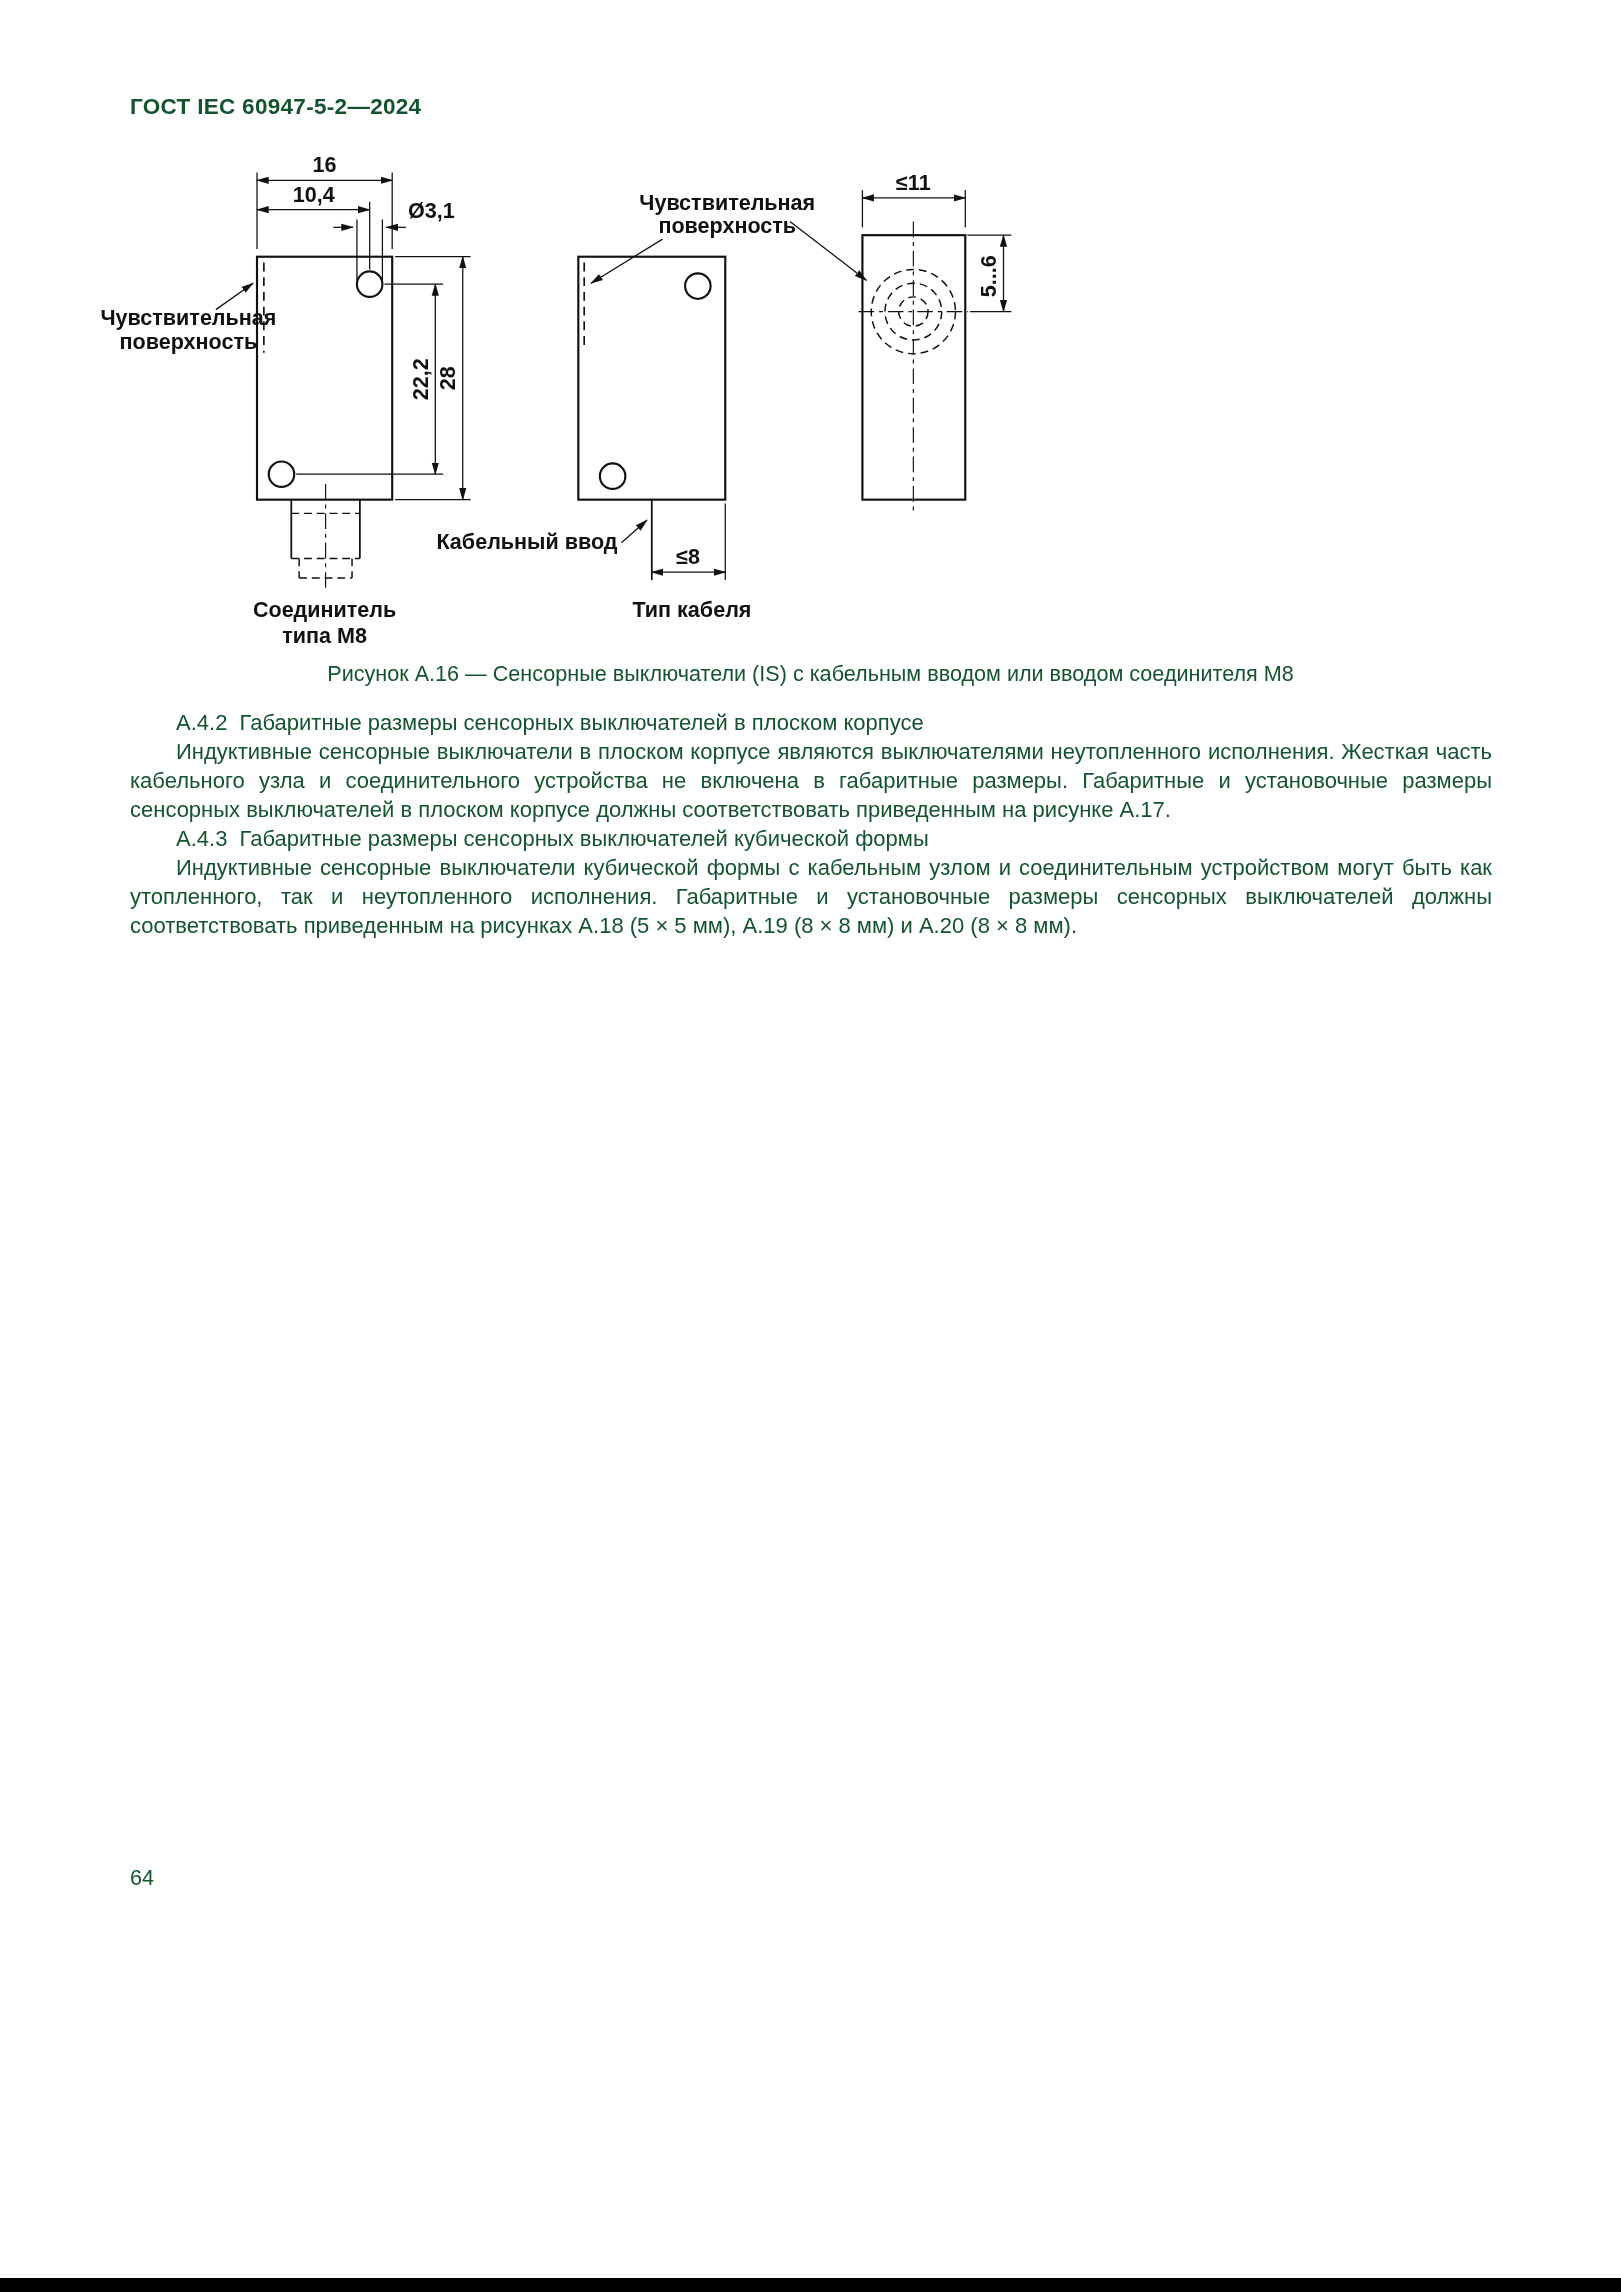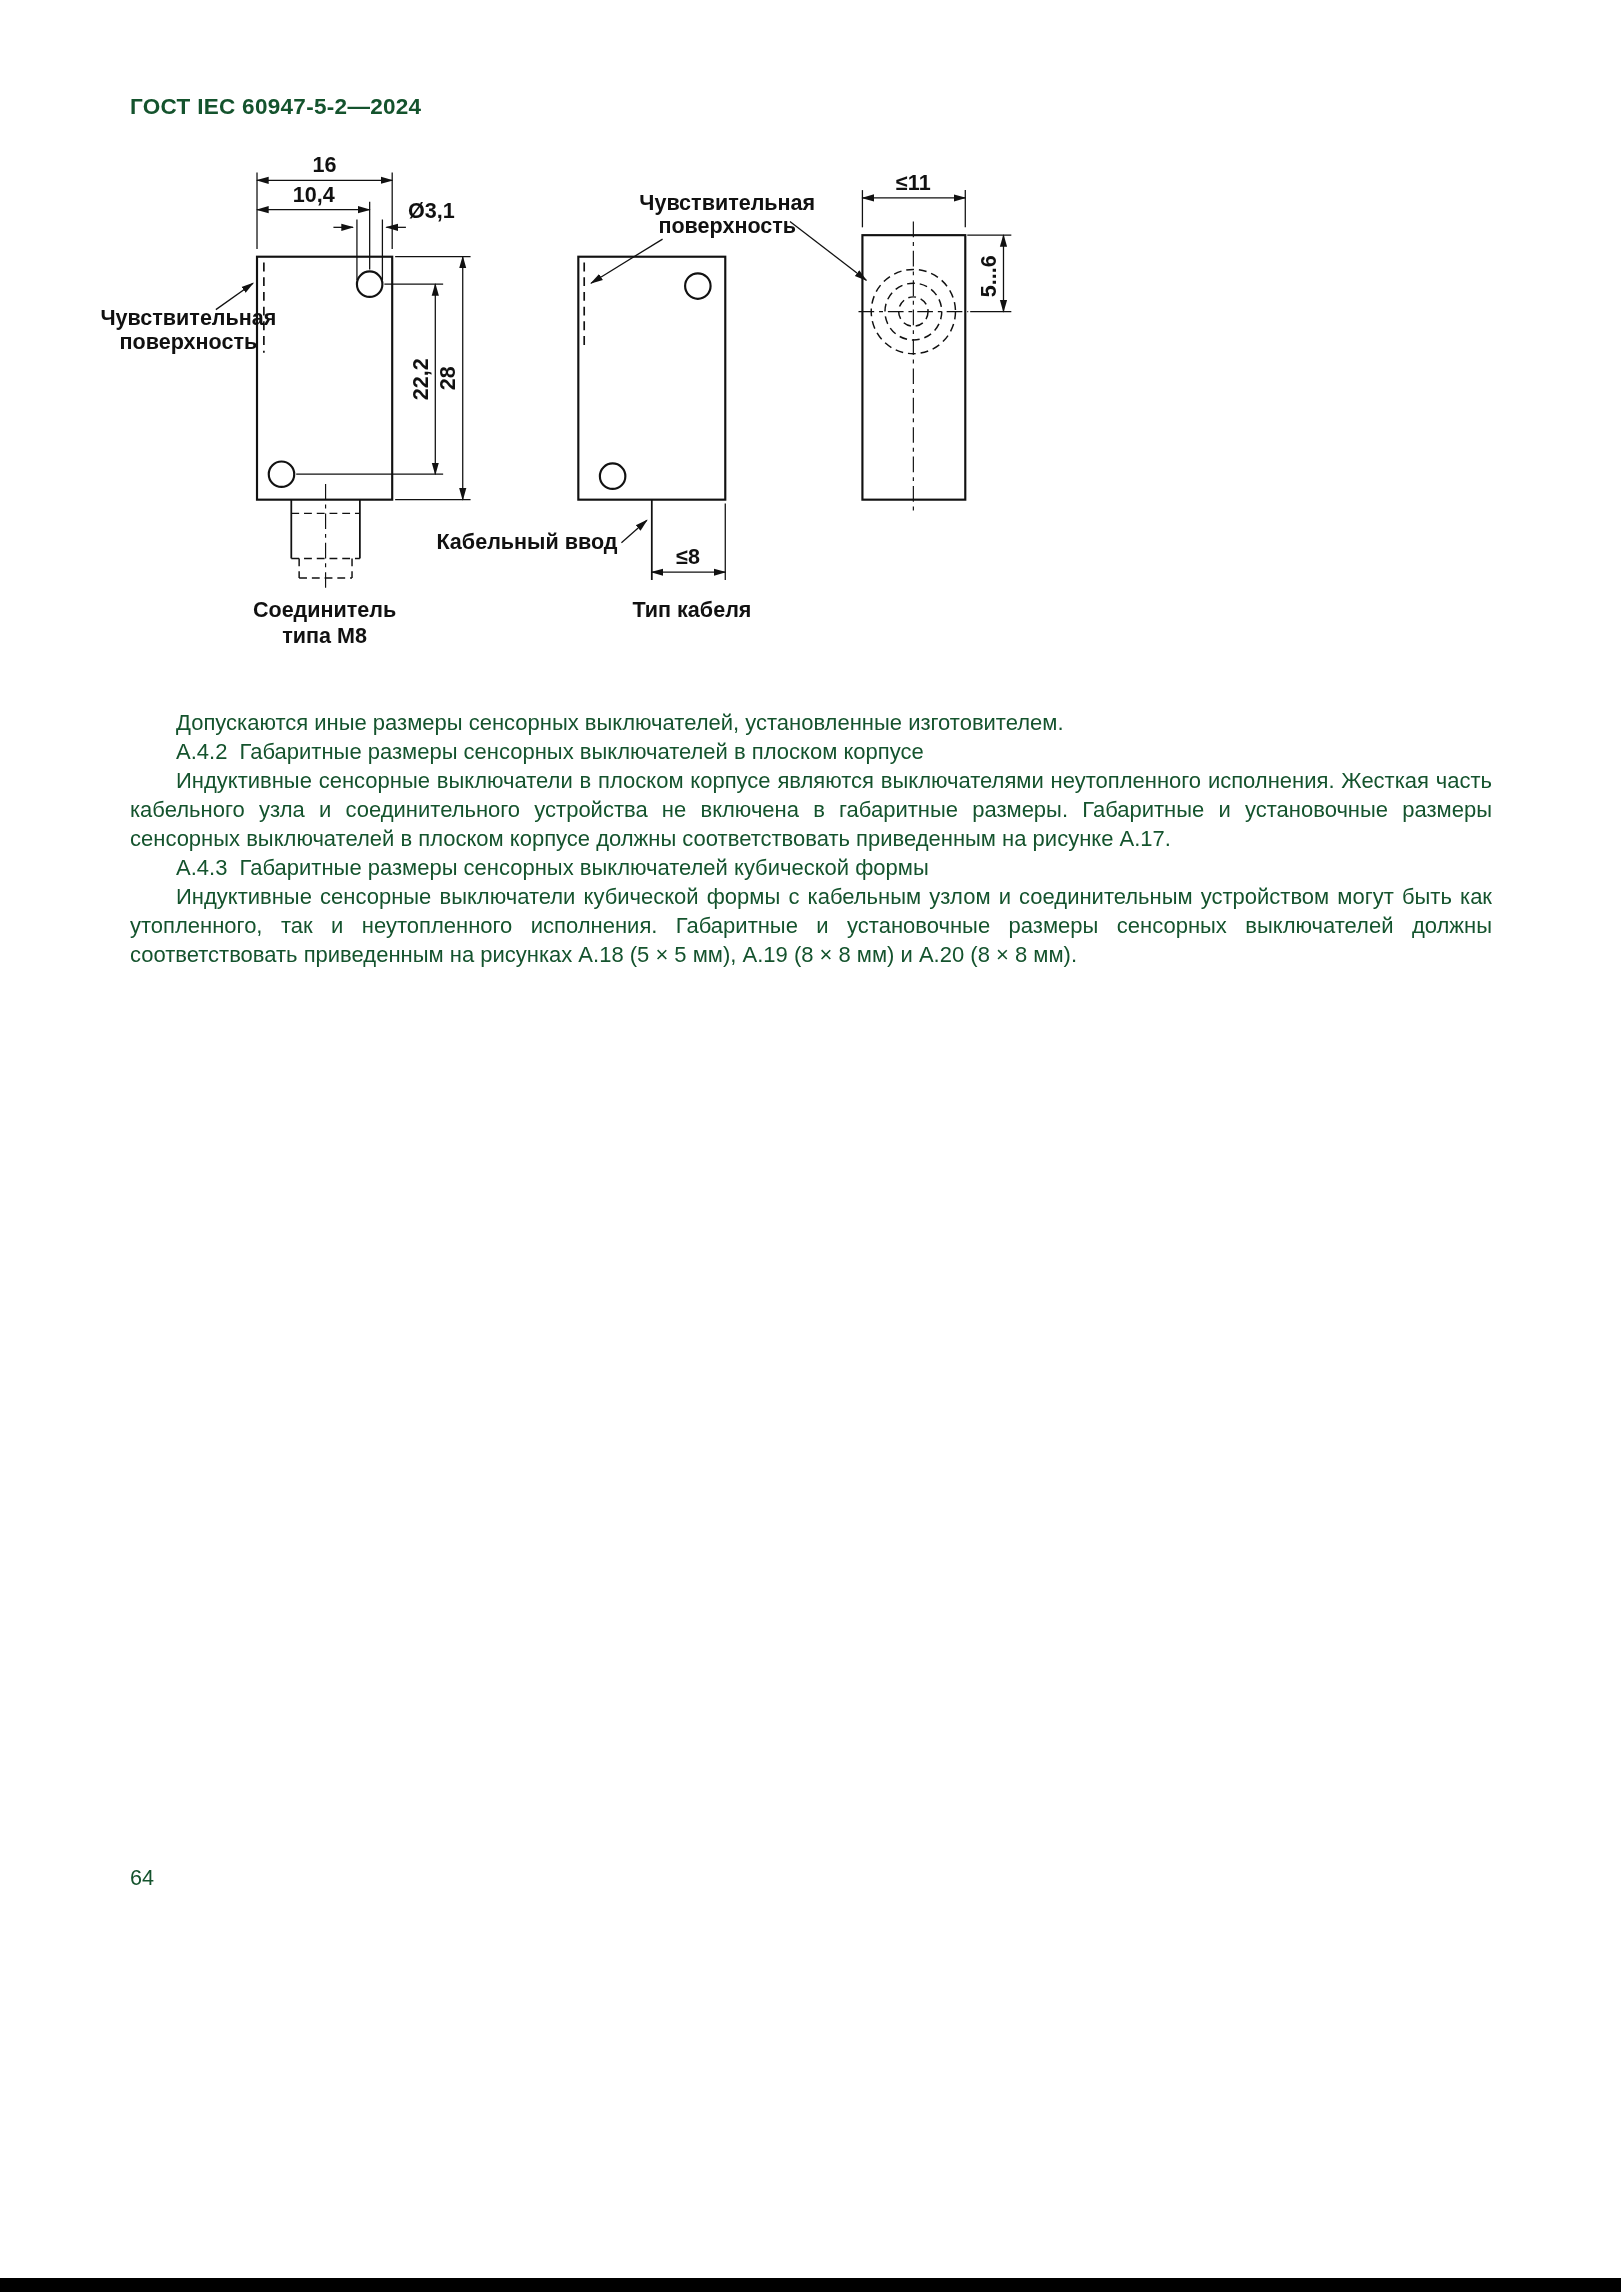--- a/index.html
+++ b/index.html
@@ -140,23 +140,23 @@
         <line class="ln-dim" x1="987" y1="90" x2="1032" y2="90"></line>
         <line class="ln-dim" x1="990" y1="168" x2="1032" y2="168"></line>
         <line class="ln-dim" x1="1024" y1="90" x2="1024" y2="168" marker-start="url(#arr)" marker-end="url(#arr)"></line>
       </g>
 
       <text x="932" y="44" text-anchor="middle">≤11</text>
       <text x="1016" y="132" text-anchor="middle" transform="rotate(-90 1016 132)">5...6</text>
     </g>
   </svg>
 
+  <div class="figure-caption">Рисунок А.16 — Сенсорные выключатели (IS) с кабельным вводом или вводом соединителя М8</div>
 
   <div class="content">
-    <p class="indent">Допускаются иные размеры сенсорных выключателей, установленные изготовителем.</p>
     <p class="indent h-bold">А.4.2&nbsp;&nbsp;Габаритные размеры сенсорных выключателей в плоском корпусе</p>
     <p class="indent p-just">Индуктивные сенсорные выключатели в плоском корпусе являются выключателями неутопленного исполнения. Жесткая часть кабельного узла и соединительного устройства не включена в габаритные размеры. Габаритные и установочные размеры сенсорных выключателей в плоском корпусе должны соответствовать приведенным на рисунке А.17.</p>
     <p class="indent h-bold">А.4.3&nbsp;&nbsp;Габаритные размеры сенсорных выключателей кубической формы</p>
     <p class="indent p-just">Индуктивные сенсорные выключатели кубической формы с кабельным узлом и соединительным устройством могут быть как утопленного, так и неутопленного исполнения. Габаритные и установочные размеры сенсорных выключателей должны соответствовать приведенным на рисунках А.18 (5 × 5 мм), А.19 (8 × 8 мм) и А.20 (8 × 8 мм).</p>
   </div>
 
   <div class="page-number">64</div>
 
   <div class="bottom-bar"></div>
 </div>

